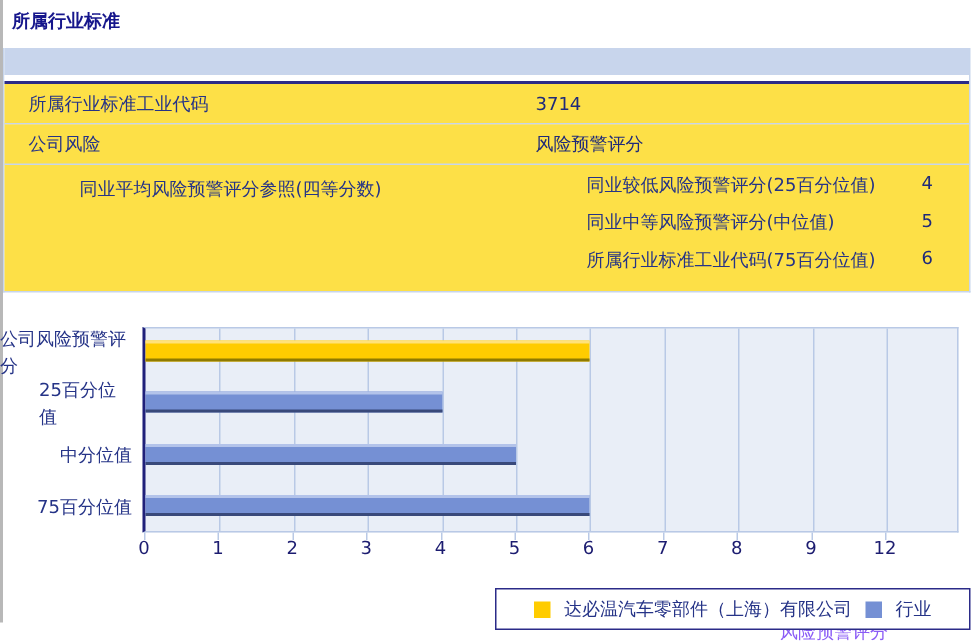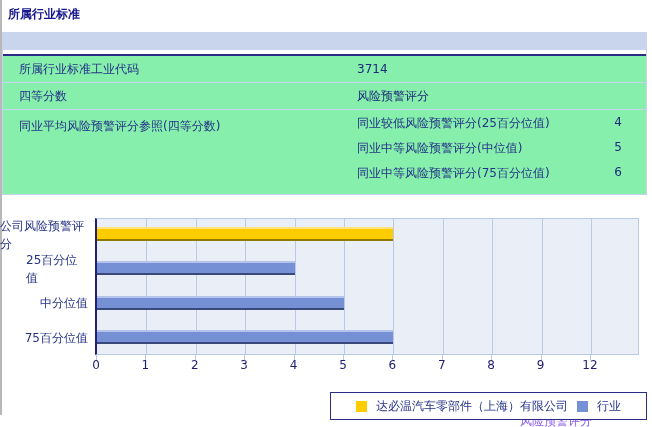--- a/index.html
+++ b/index.html
@@ -11,26 +11,26 @@
 
   .sec-title { position:absolute; left:8px; font-weight:bold; color:#16168c; font-size:12px; }
   #title1 { top:6px; }
   #title2 { top:189px; }
 
   
   .tbl { position:absolute; left:2px; top:32px; width:645px;
          border-left:1px solid #c7d5ec; border-right:1px solid #c7d5ec; border-bottom:1px solid #c7d5ec; }
   .tbl-head { height:18px; background:#c8d5ec; }
   .tbl-gap { height:6px; background:#ffffff; border-bottom:2px solid #2b2b88; }
-  .trow { display:flex; background:#86efac; border-bottom:1px solid #c7d5ec; min-height:27px; align-items:center; }
+  .trow { display:flex; background:#fde047; border-bottom:1px solid #c7d5ec; min-height:27px; align-items:center; }
   .trow:last-child { border-bottom:none; }
   .trow .lbl { flex:none; width:354px; padding-left:16px; color:#253387; }
   .trow .val { flex:1; color:#1f2a7a; }
   .trow.group { align-items:flex-start; padding:5px 0 4px 0; }
-  .trow.group .lbl { padding-top:3px; }
+  .trow.group .lbl { padding-top:3px;margin-left:34px; }
   .subrows { flex:1; padding-right:24px; }
   .subrow { display:flex; height:25px; align-items:flex-start; }
   .subrow .slbl { flex:1; color:#253387; }
   .subrow .sval { flex:none; color:#1f2a7a; text-align:right; min-width:20px; }
 
   
   .plot { position:absolute; left:95px; top:218px; width:544px; height:137px;
           background:#e9eef7; border:1px solid #b9c9e6; border-left:2px solid #20207a; }
   .gridline { position:absolute; top:0; width:1px; height:100%; background:#b9c9e6; }
   .bar { position:absolute; left:0; height:14px; border-top:2px solid; border-bottom:2px solid; }
@@ -57,37 +57,37 @@
   <div class="tbl">
     <div class="tbl-head"></div>
     <div class="tbl-gap"></div>
 
     <div class="trow">
       <div class="lbl">所属行业标准工业代码</div>
       <div class="val">3714</div>
     </div>
 
     <div class="trow">
-      <div class="lbl">四等分数</div>
+      <div class="lbl">公司风险</div>
       <div class="val">风险预警评分</div>
     </div>
 
     <div class="trow group">
       <div class="lbl">同业平均风险预警评分参照(四等分数)</div>
       <div class="subrows">
         <div class="subrow">
           <div class="slbl">同业较低风险预警评分(25百分位值)</div>
           <div class="sval">4</div>
         </div>
         <div class="subrow">
           <div class="slbl">同业中等风险预警评分(中位值)</div>
           <div class="sval">5</div>
         </div>
         <div class="subrow">
-          <div class="slbl">同业中等风险预警评分(75百分位值)</div>
+          <div class="slbl">所属行业标准工业代码(75百分位值)</div>
           <div class="sval">6</div>
         </div>
       </div>
     </div>
   </div>
 
 
   <div id="cat-labels">
       <div class="cat-label" style="top: 218px; height: 34.25px;">公司风险预警评分</div>
       <div class="cat-label" style="top: 252.25px; height: 34.25px; padding-left: 26px;">25百分位值</div>

